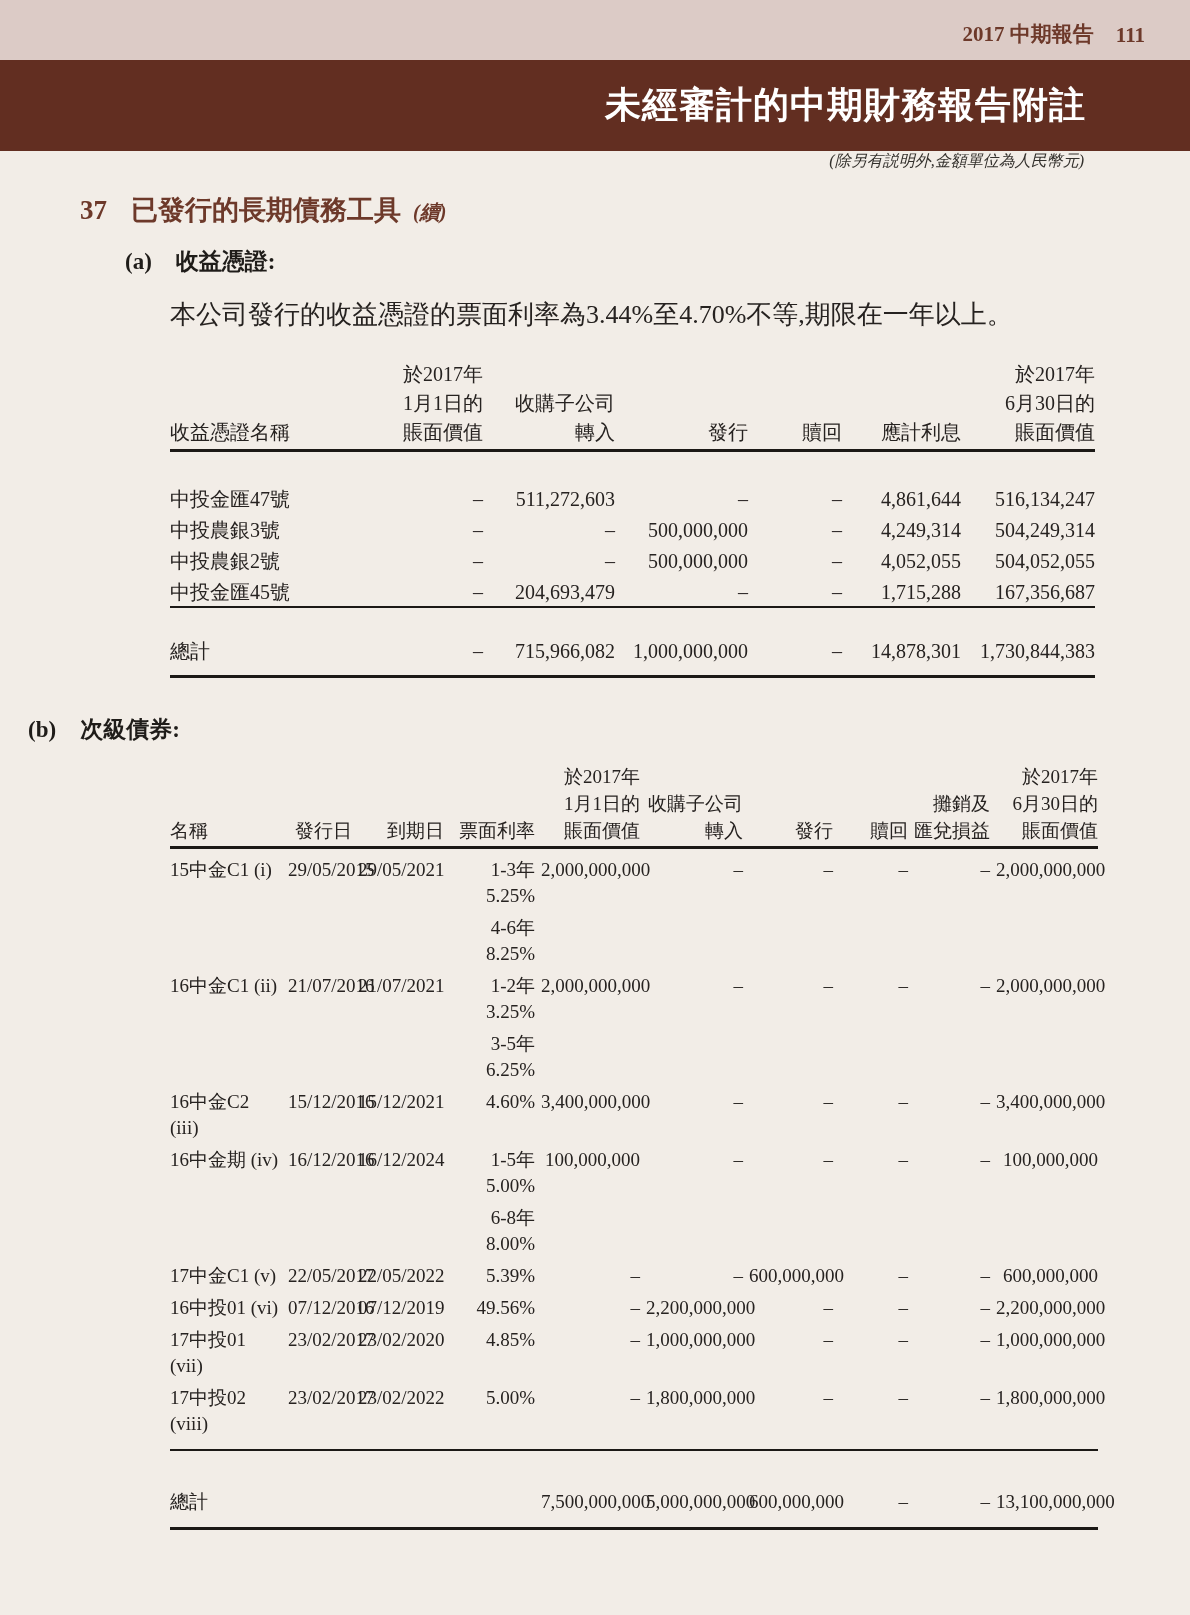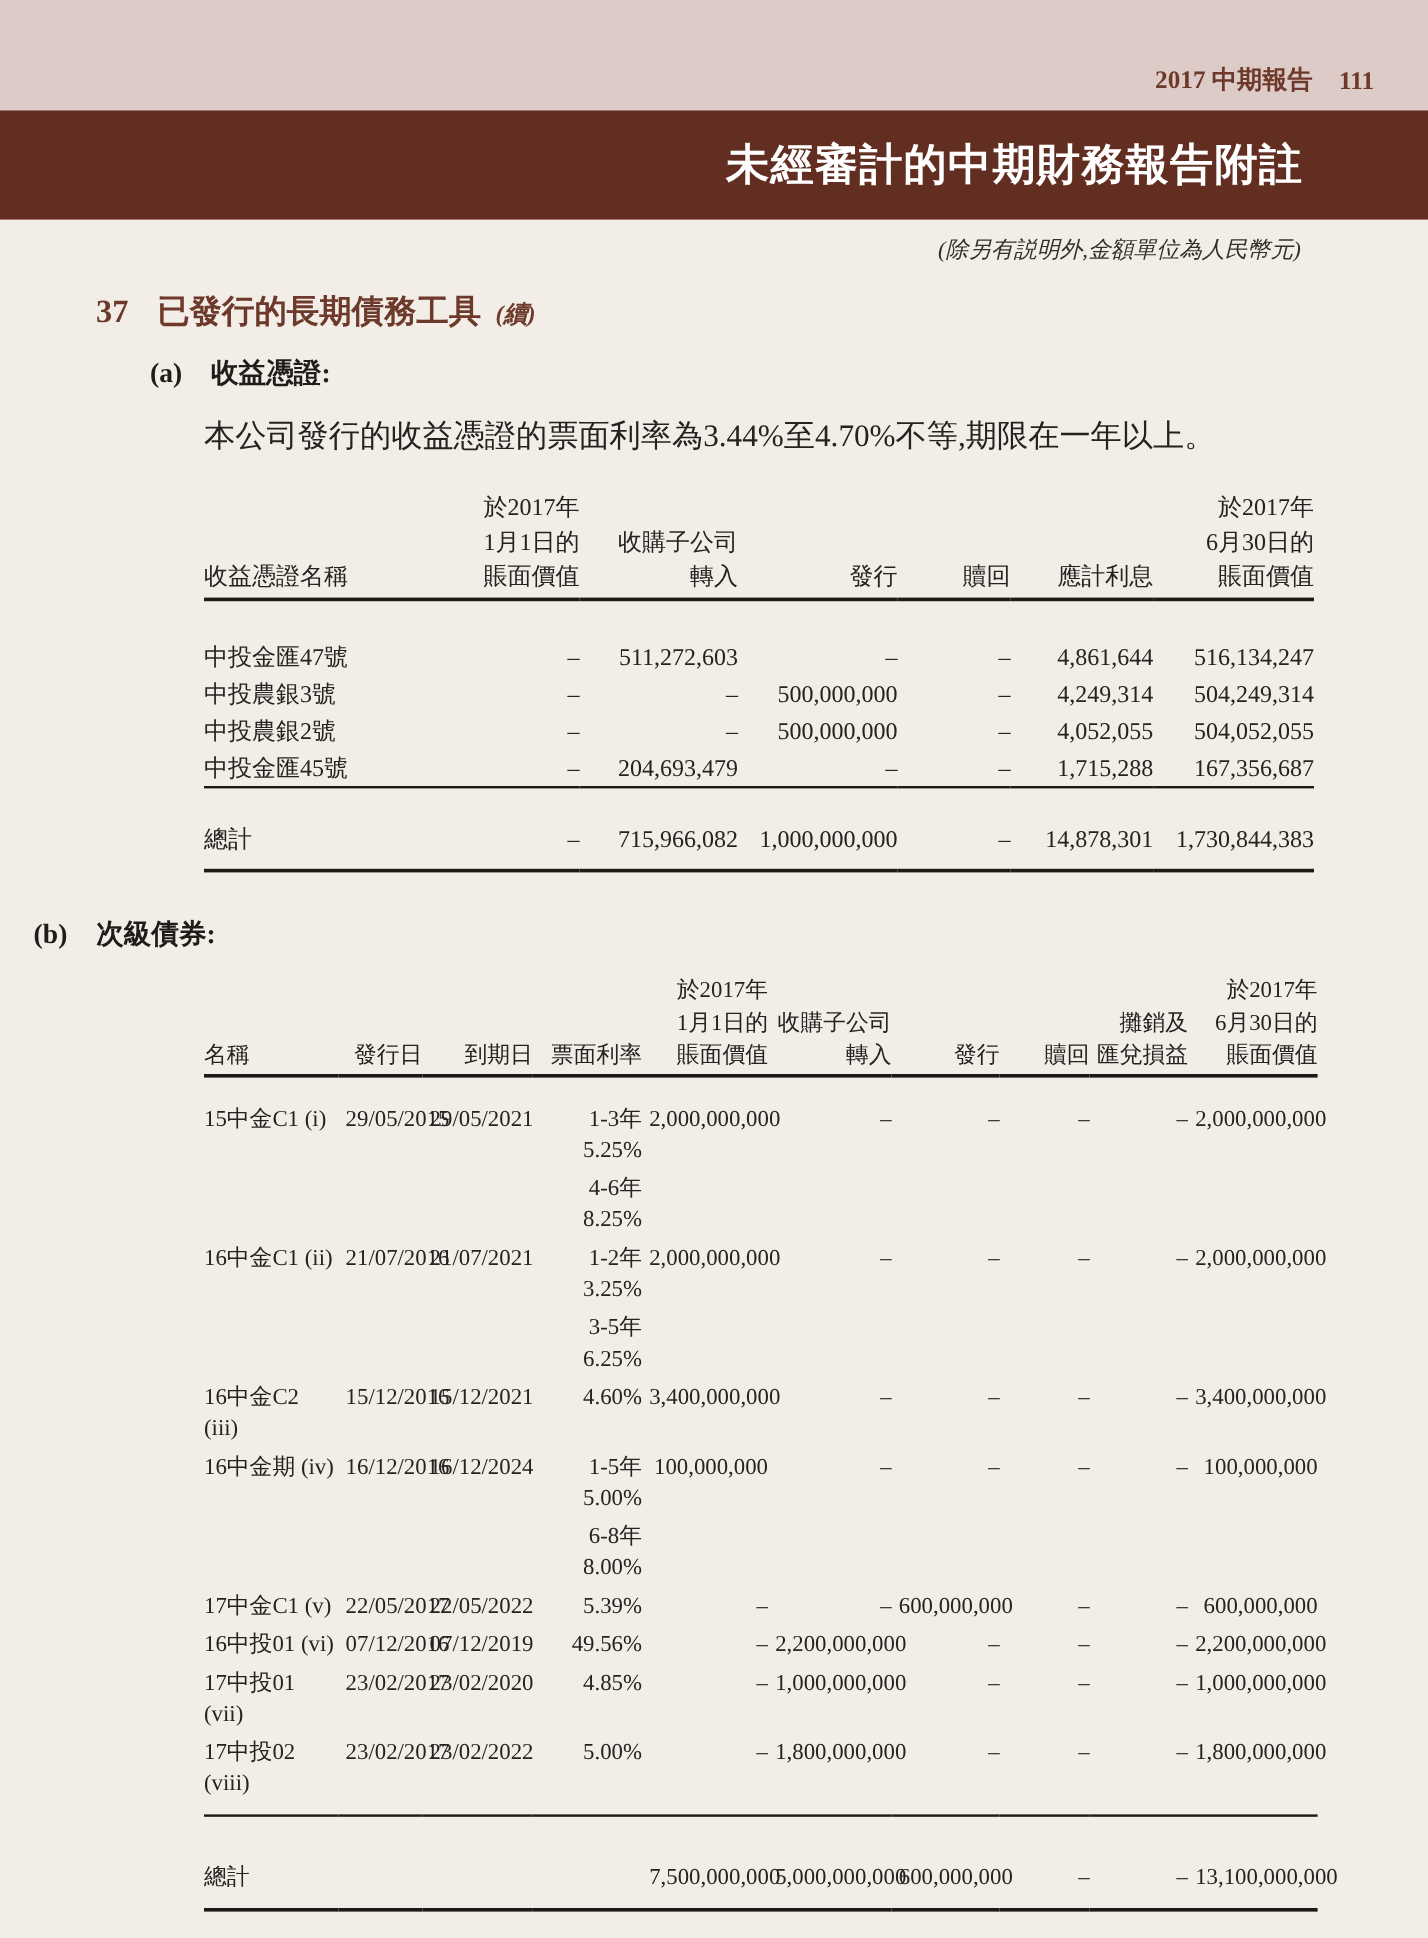--- a/index.html
+++ b/index.html
@@ -3,33 +3,33 @@
 <meta charset="utf-8">
 <style>
   html,body{margin:0;padding:0;background:#9a9a9a;}
   .page{
     width:1190px;height:1615px;margin:0 auto;position:relative;overflow:hidden;
     background:#f2ede7;color:#262220;
     font-family:"Liberation Serif","DejaVu Serif",serif;
   }
   
   .top-band{
-    height:92px;background:#dccbc6;box-sizing:border-box;
+    height:60px;background:#dccbc6;box-sizing:border-box;
     display:flex;justify-content:flex-end;align-items:flex-end;
     padding:0 45px 12px 0;color:#6d392a;font-weight:bold;font-size:21px;
   }
   .top-band .pageno{margin-left:22px;}
   .banner{
     height:91px;background:#622e21;box-sizing:border-box;
     display:flex;justify-content:flex-end;align-items:center;
     padding-right:104px;color:#ffffff;font-size:36px;font-weight:bold;letter-spacing:1px;
   }
   .subtitle{
-    margin-top:12px;text-align:right;padding-right:106px;
-    font-style:italic;font-size:19px;color:#33302c;
+    text-align:right;padding-right:106px;
+    font-style:italic;font-size:16px;color:#33302c;
   }
   
   .section-heading{margin:20px 0 0 80px;color:#6d392a;font-size:27px;font-weight:bold;}
   .section-heading .num{margin-right:24px;}
   .section-heading .cont{font-size:20px;font-style:italic;font-weight:bold;margin-left:12px;}
   .part-heading{margin:18px 0 0 125px;font-size:23px;font-weight:bold;color:#1f1c19;}
   .part-heading .plabel{margin-right:24px;}
   .intro{margin:20px 0 0 170px;font-size:26px;}
   
   table{border-collapse:collapse;table-layout:fixed;margin-left:170px;}
@@ -43,21 +43,21 @@
   .tbl-a thead th{border-bottom:3px solid #1c1916;}
   .tbl-a tbody td{line-height:27px;}
   .tbl-a tr.first td{padding-top:34px;}
   .tbl-a tr.last-data td{padding-bottom:0;border-bottom:2px solid #1c1916;}
   .tbl-a tr.total td{padding-top:30px;padding-bottom:10px;border-bottom:3px solid #1c1916;}
   .tbl-b{width:928px;font-size:19px;margin-top:16px;}
   .tbl-b th{font-size:19px;}
   .tbl-b .hline{line-height:27px;}
   .tbl-b thead th{border-bottom:3px solid #1c1916;}
   .tbl-b tbody td{line-height:26px;padding-top:3px;padding-bottom:3px;}
-  .tbl-b tr.first td{padding-top:22px;}
+  .tbl-b tr.first td{padding-top:8px;}
   .tbl-b tr.last-data td{padding-bottom:12px;border-bottom:2px solid #1c1916;}
   .tbl-b tr.total td{padding-top:38px;padding-bottom:12px;border-bottom:3px solid #1c1916;}
   .rate2{line-height:26px;padding-top:6px;}
 </style>
 </head>
 <body>
 
 <div class="page">
 
   <div class="top-band">

